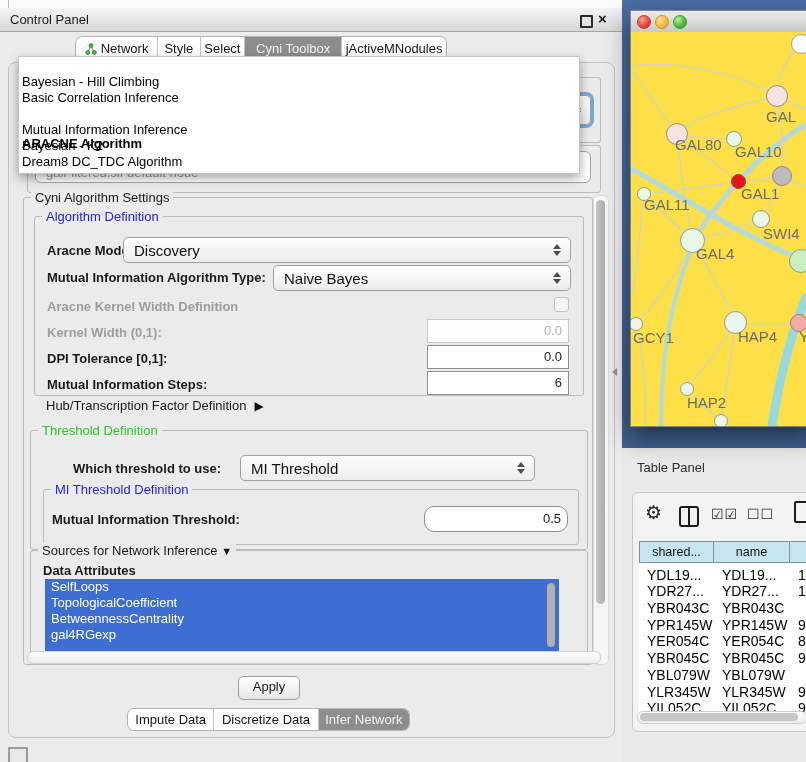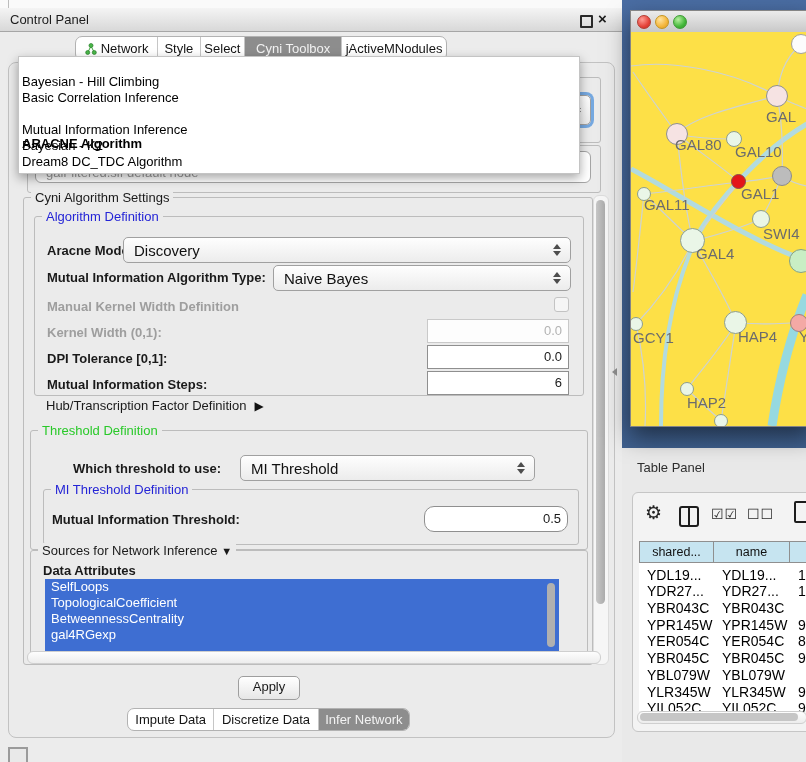--- a/index.html
+++ b/index.html
@@ -163,21 +163,21 @@
           <span class="val">Discovery</span>
           <span class="spin"></span>
         </div>
 
         <span class="lbl" style="left:12px;top:53px;">Mutual Information Algorithm Type:</span>
         <div class="combo" style="left:238px;top:48px;width:298px;height:26px;">
           <span class="val">Naive Bayes</span>
           <span class="spin"></span>
         </div>
 
-        <span class="lbl dis" style="left:12px;top:82px;">Manual Kernel Width Definition</span>
+        <span class="lbl dis" style="left:12px;top:82px;">Aracne Kernel Width Definition</span>
         <span class="chk" style="left:519px;top:80px;"></span>
 
         <span class="lbl dis" style="left:12px;top:108px;">Kernel Width (0,1):</span>
         <div class="field dis" style="left:392px;top:102px;width:142px;height:24px;">
           <span>0.0</span>
         </div>
 
         <span class="lbl" style="left:12px;top:134px;">DPI Tolerance [0,1]:</span>
         <div class="field" style="left:392px;top:128px;width:142px;height:24px;">
           <span>0.0</span>

